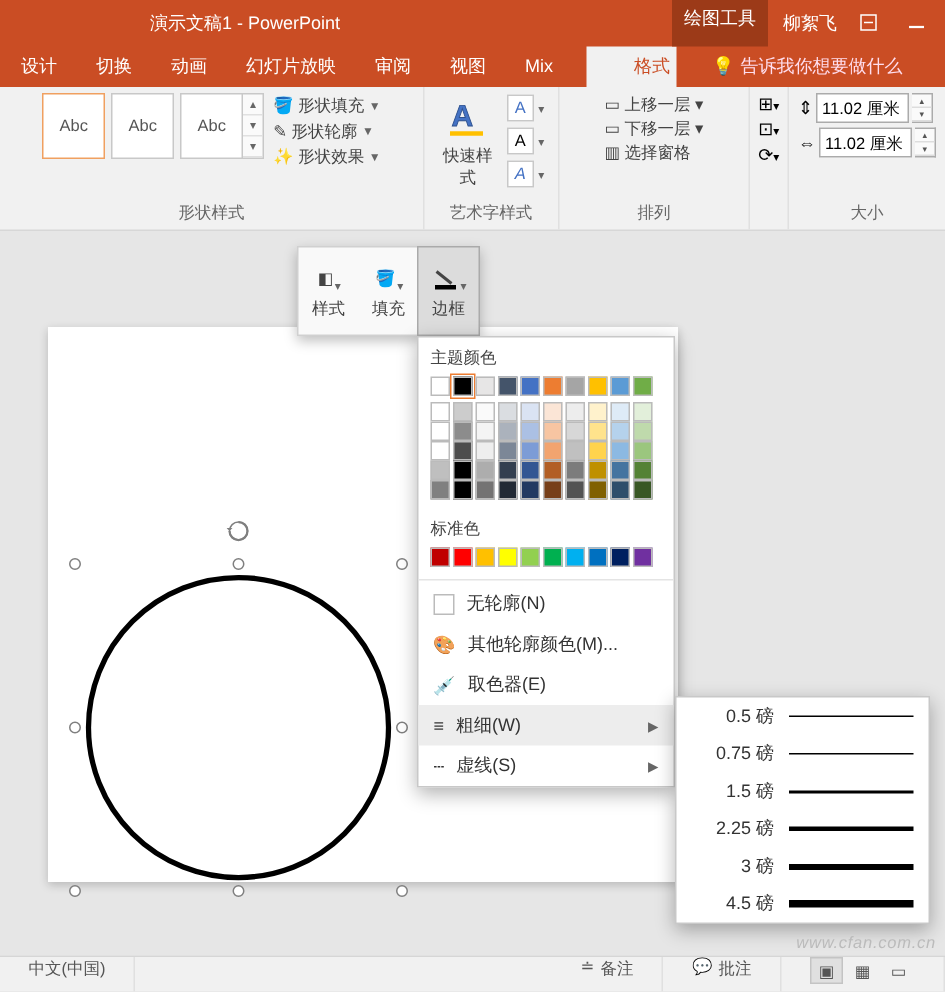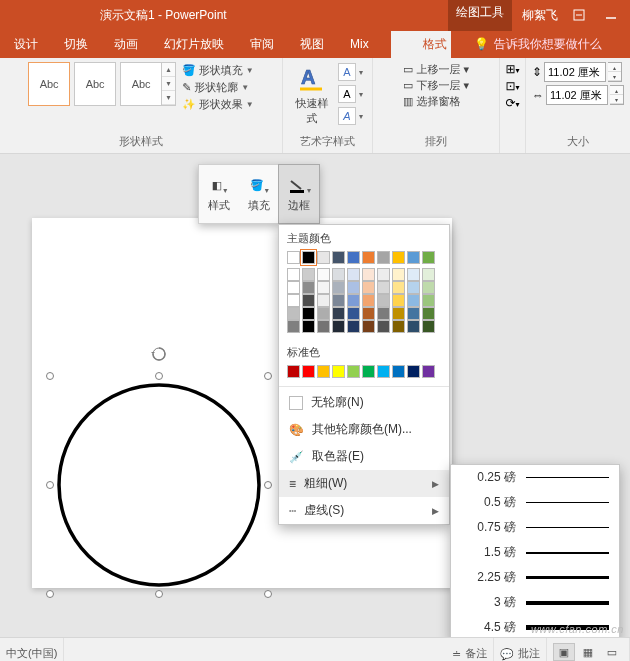--- a/index.html
+++ b/index.html
@@ -75,21 +75,21 @@
   .no-outline-box { width: 14px; height: 14px; border: 1px solid #bbb; background: #fff; position: relative; }
 
   
   .weight-menu { position: absolute; left: 450px; top: 464px; width: 170px; background: #fff; border: 1px solid #c8c8c8; box-shadow: 0 4px 12px rgba(0,0,0,.3); }
   .weight-item { display: flex; align-items: center; padding: 4px 10px; font-size: 12px; color: #333; gap: 10px; }
   .weight-item .lbl { width: 55px; text-align: right; }
   .weight-item .line { flex: 1; height: 0; border-top-style: solid; border-color: #000; }
 
   
   .statusbar { position: absolute; bottom: 0; left: 0; right: 0; height: 24px; background: #f1f1f1; border-top: 1px solid #d6d6d6; display: flex; align-items: center; font-size: 11px; color: #555; }
-  .statusbar .pane { padding: 0 6px; border-right: 1px solid #e0e0e0; height: 100%; display:flex;align-items:flex-end; gap:4px; }
+  .statusbar .pane { padding: 0 19px; border-right: 1px solid #e0e0e0; height: 100%; display:flex;align-items:flex-start; gap:4px; }
   .view-btn { width: 22px; height: 18px; display:flex;align-items:center;justify-content:center; border:1px solid transparent; }
   .view-btn.active { background: #e0e0e0; border-color:#c4c4c4; }
 
   .watermark { position: absolute; right: 6px; bottom: 26px; font-size: 11px; color: #bbb; font-style: italic; letter-spacing: .5px; }
 </style>
 </head>
 <body>
 
 <div class="titlebar">
   <div class="title">演示文稿1 - PowerPoint</div>
@@ -402,24 +402,20 @@
   </div>
   <div class="menu-item">
     <span>┄</span>
     <span>虚线(S)</span>
     <span class="arrow">▶</span>
   </div>
 </div>
 
 <div class="weight-menu" id="weight-menu">
     <div class="weight-item">
-      <div class="lbl">0.25 磅</div>
-      <div class="line" style="border-top-width: 0.5px;"></div>
-    </div>
-    <div class="weight-item">
       <div class="lbl">0.5 磅</div>
       <div class="line" style="border-top-width: 1px;"></div>
     </div>
     <div class="weight-item">
       <div class="lbl">0.75 磅</div>
       <div class="line" style="border-top-width: 1px;"></div>
     </div>
     <div class="weight-item">
       <div class="lbl">1.5 磅</div>
       <div class="line" style="border-top-width: 2px;"></div>

